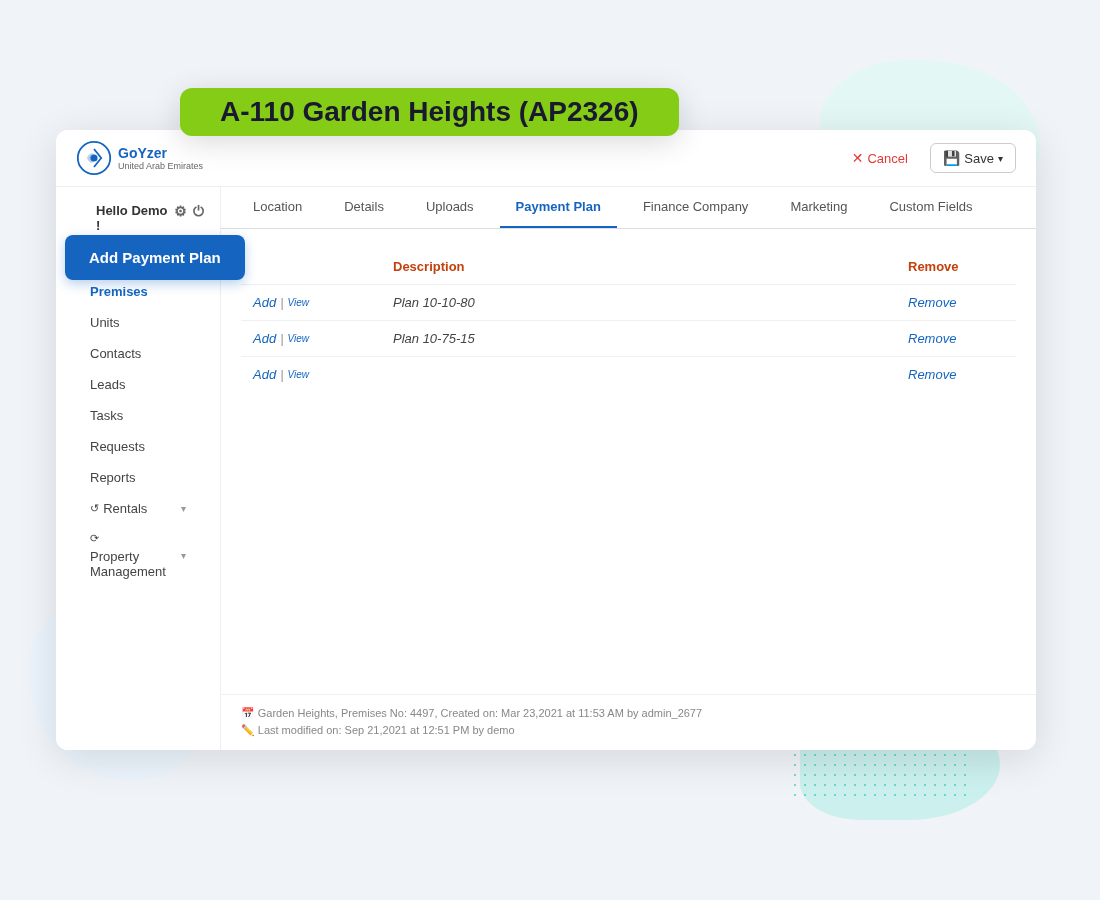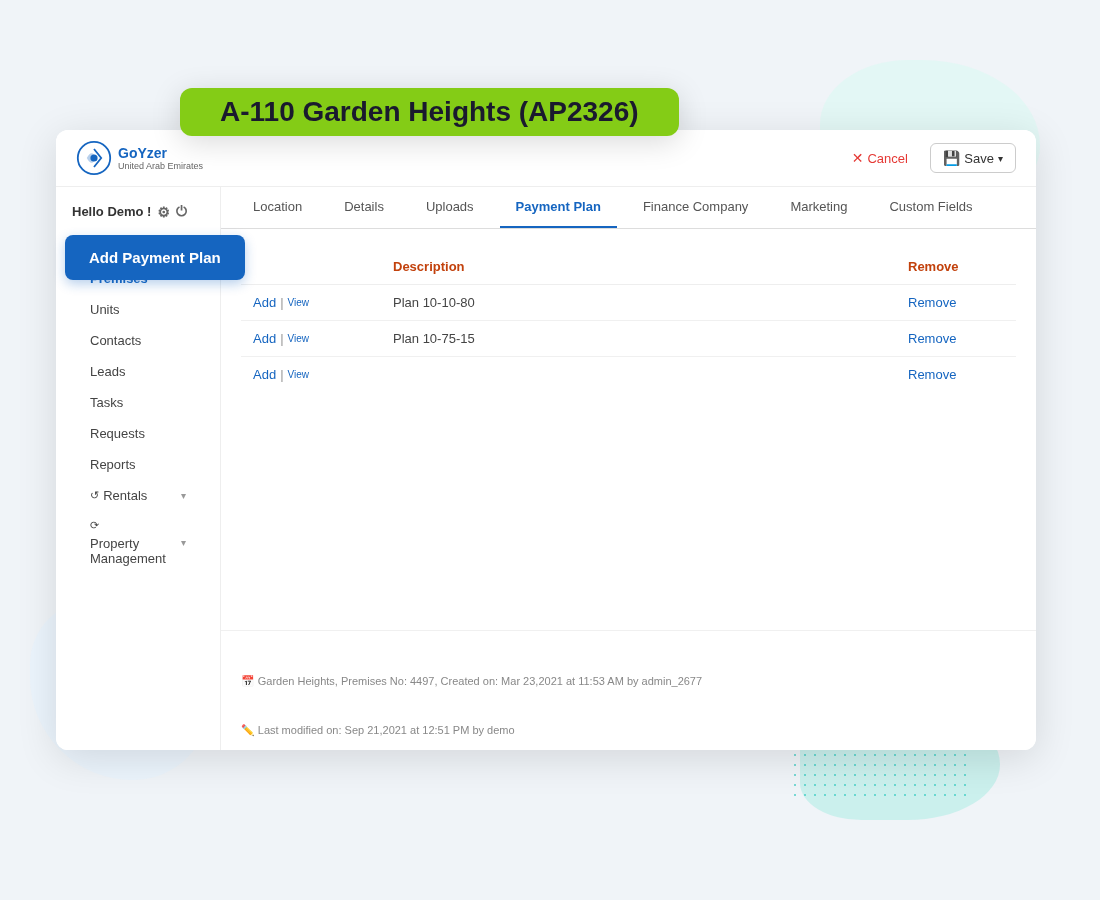--- a/index.html
+++ b/index.html
@@ -143,26 +143,26 @@
     
     .sidebar {
       width: 165px;
       border-right: 1px solid #eee;
       padding: 12px 0;
       background: white;
       flex-shrink: 0;
     }
     .hello-row {
       display: flex;
-      align-items: center;
       gap: 6px;
       padding: 4px 16px 12px;
       font-size: 13px;
       font-weight: 600;
       color: #333;
+      margin-left: 24px;
     }
     .hello-icon {
       font-size: 14px;
       color: #666;
       cursor: pointer;
     }
     .sidebar-item {
       padding: 8px 34px;
       font-size: 13px;
       color: #444;
@@ -248,41 +248,42 @@
       text-align: left;
       padding: 10px 12px;
       font-weight: 600;
       color: #c2410c;
       font-size: 13px;
     }
     .payment-table td {
       padding: 10px 12px;
       color: #444;
       border-bottom: 1px solid #f0f0f0;
+      font-style: italic;
     }
     .payment-table tr:last-child td { border-bottom: none; }
     .action-links {
       display: flex;
       gap: 4px;
       align-items: center;
     }
     .link-add { color: #1565c0; cursor: pointer; font-size: 13px; }
     .link-view { color: #1565c0; cursor: pointer; font-size: 10px; }
     .link-sep { color: #999; font-size: 13px; }
     .link-remove { color: #1565c0; cursor: pointer; font-size: 13px; }
 
     
     .footer-info {
       padding: 10px 20px;
       font-size: 11px;
       color: #888;
       border-top: 1px solid #f0f0f0;
       background: white;
     }
-    .footer-info p { line-height: 1.6; margin-top: 32px; }
+    .footer-info p { line-height: 1.6; }
 
     
     .goyzer-logo {
       display: flex;
       align-items: center;
       gap: 6px;
     }
     .goyzer-logo-icon {
       width: 36px;
       height: 36px;

